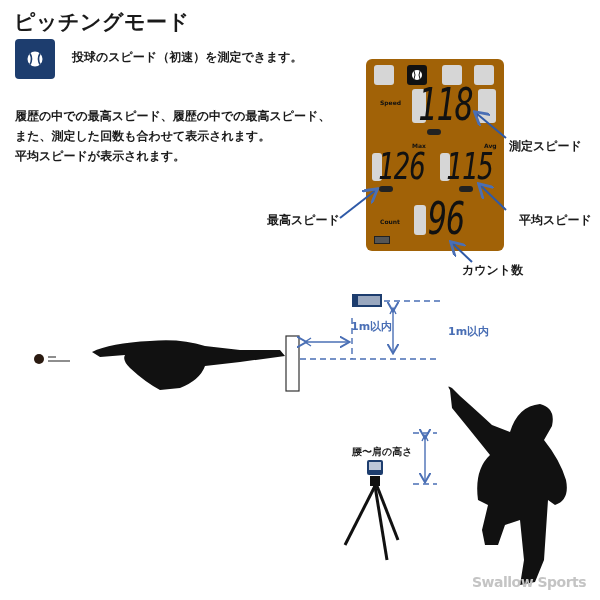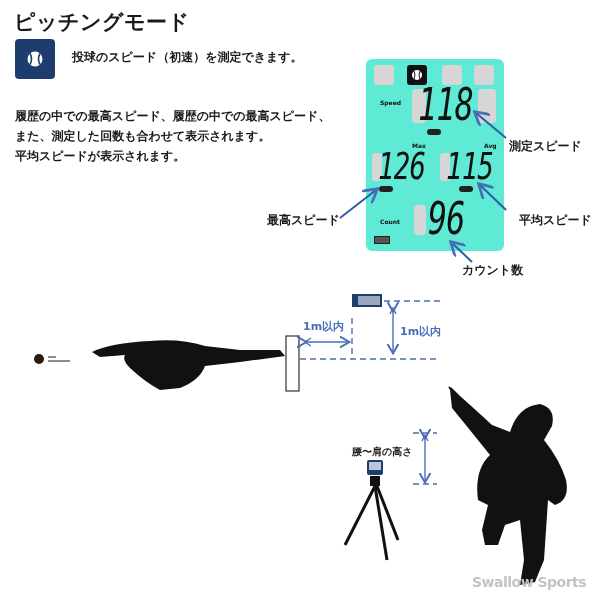--- a/index.html
+++ b/index.html
@@ -6,31 +6,31 @@
   body{width:600px;height:600px;position:relative;overflow:hidden;font-family:"DejaVu Sans",sans-serif;color:#1a1a1a;}
   .abs{position:absolute;}
   .title{left:14px;top:8px;font-size:21px;font-weight:bold;letter-spacing:0.5px;white-space:nowrap;}
   .mode-icon{left:15px;top:39px;width:40px;height:40px;background:#1d3d6e;border-radius:4px;}
   .mode-icon svg{position:absolute;left:11px;top:11px;}
   .subtitle{left:72px;top:49px;font-size:12px;font-weight:bold;white-space:nowrap;}
   .desc{left:15px;top:106px;font-size:12px;font-weight:bold;line-height:20px;white-space:nowrap;}
   .desc div{height:20px;}
 
   
-  .lcd{left:366px;top:59px;width:138px;height:192px;background:#5eead4;border-radius:6px;}
+  .lcd{left:366px;top:59px;width:138px;height:192px;background:#a16207;border-radius:6px;}
   .lcd .ghost{position:absolute;background:#d6d6d6;border-radius:3px;}
   .lcd .selicon{position:absolute;left:41px;top:6px;width:20px;height:20px;background:#111;border-radius:3px;}
   .lcd .lab{position:absolute;font-size:6px;font-weight:bold;color:#111;}
   .lcd .digits{position:absolute;font-family:"DejaVu Sans Mono",monospace;font-style:italic;color:#111;transform:scaleX(0.72);transform-origin:left top;letter-spacing:-1px;}
   .lcd .unit{position:absolute;width:14px;height:6px;background:#222;border-radius:4px;}
   .lcd .batt{position:absolute;left:8px;top:177px;width:14px;height:6px;border:1px solid #222;background:#555;}
 
   .callout{font-size:12px;font-weight:bold;white-space:nowrap;}
   .svg-layer{left:0;top:0;}
-  .m-label{font-size:11px;color:#4a6fb5;font-weight:bold;white-space:nowrap;}
+  .m-label{font-size:11px;color:#4a6fb5;font-weight:bold;white-space:nowrap;margin-left:48px;}
   .h-label{font-size:10px;font-weight:bold;white-space:nowrap;padding-left:12px;}
   .watermark{left:472px;top:574px;font-size:14px;color:#c4c4c4;font-weight:bold;letter-spacing:-0.5px;white-space:nowrap;}
 </style>
 </head>
 <body>
 
 <div class="abs title">ピッチングモード</div>
 <div class="abs mode-icon">
   <svg width="18" height="18" viewBox="0 0 18 18">
     <circle cx="9" cy="9" r="7.5" fill="#fff"></circle>

